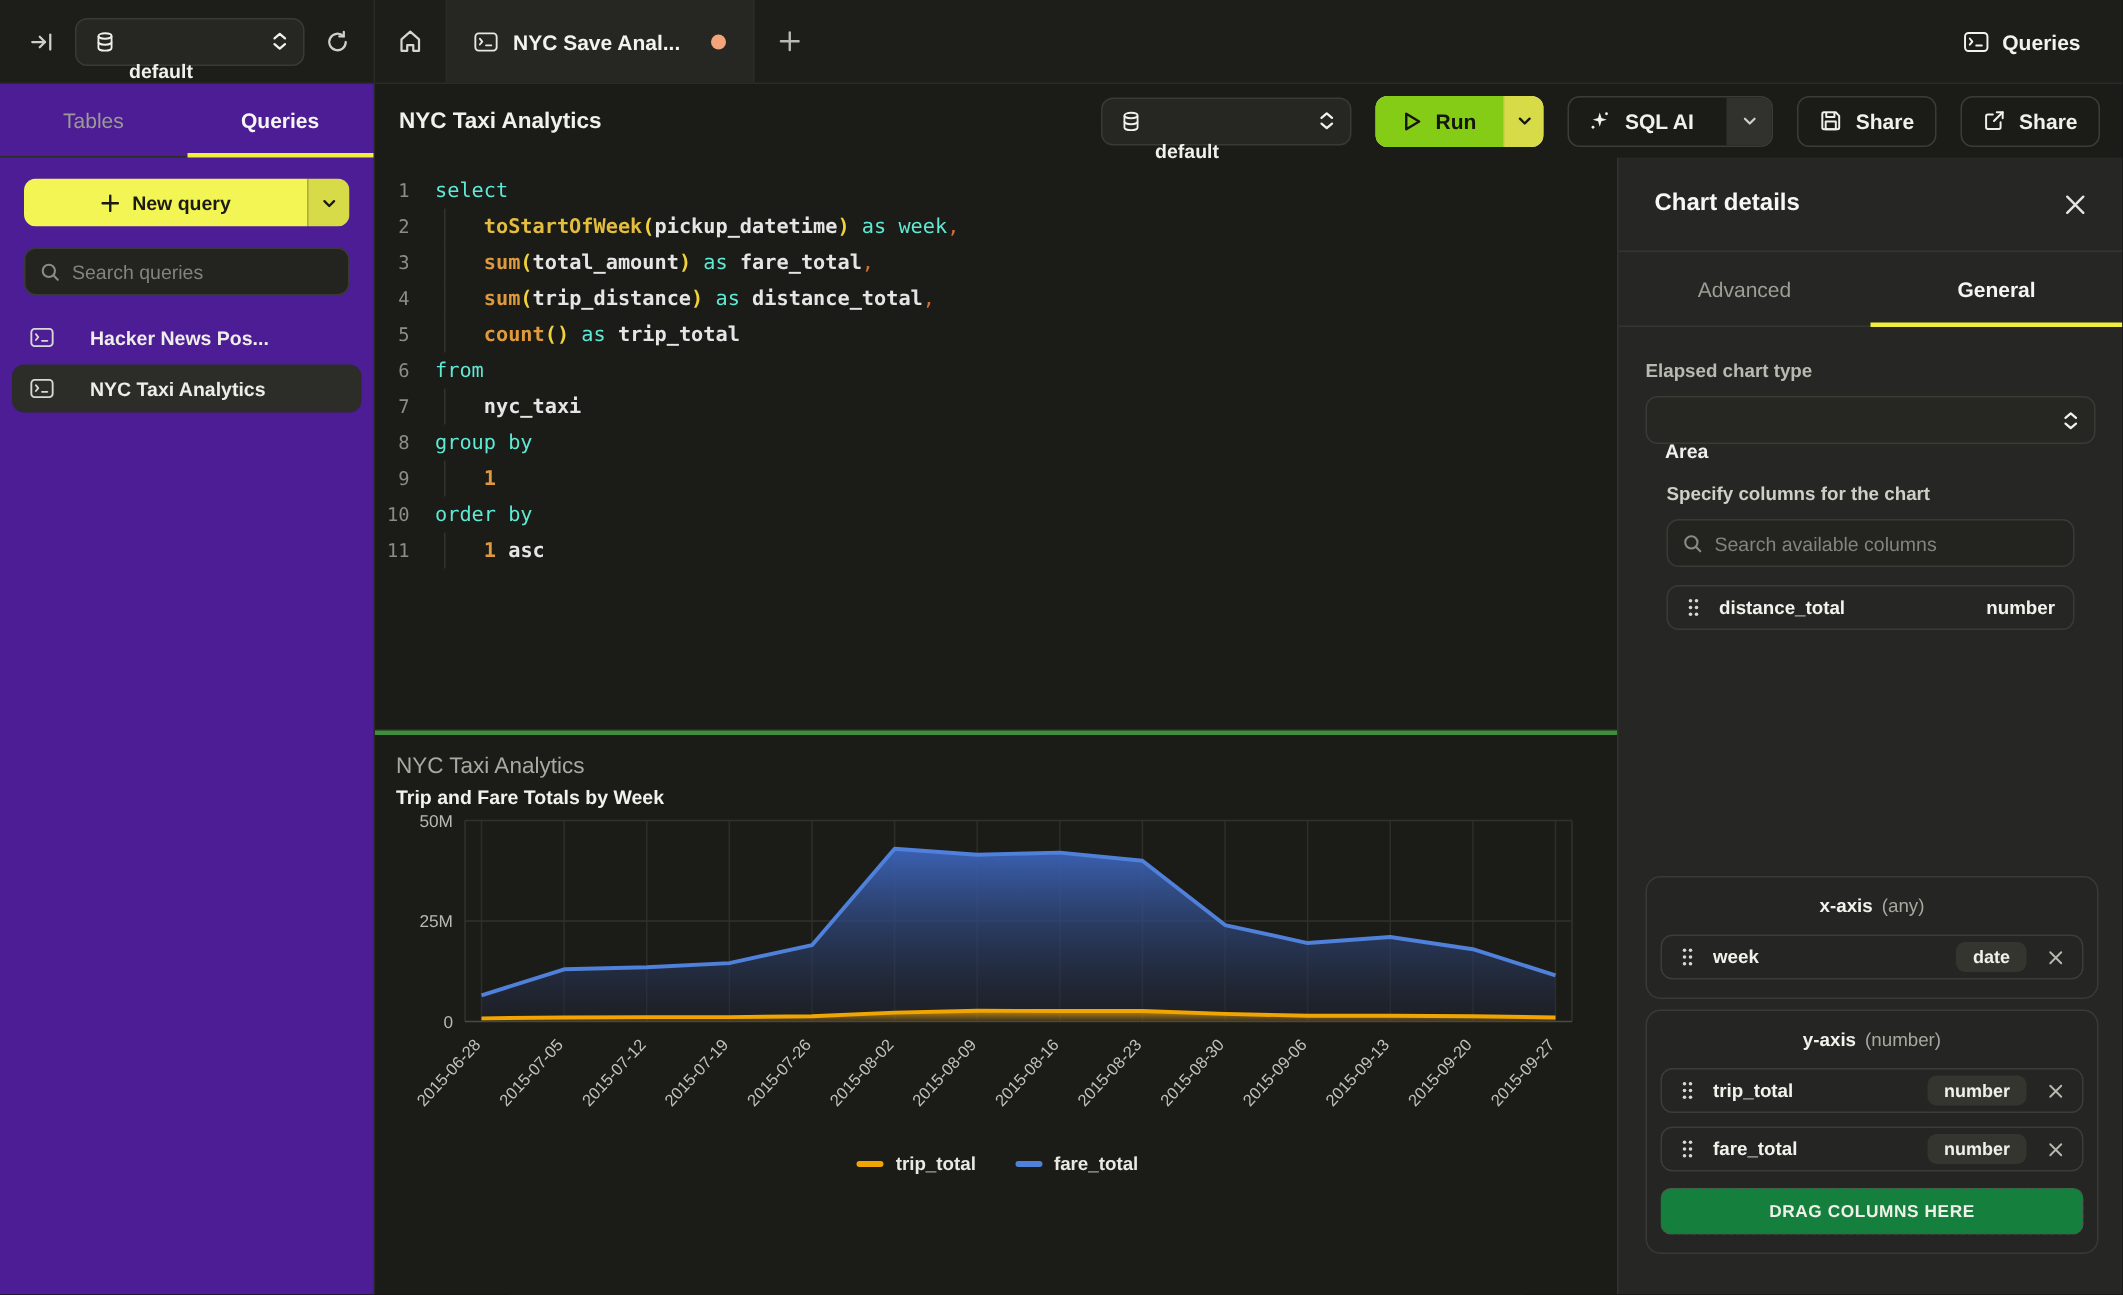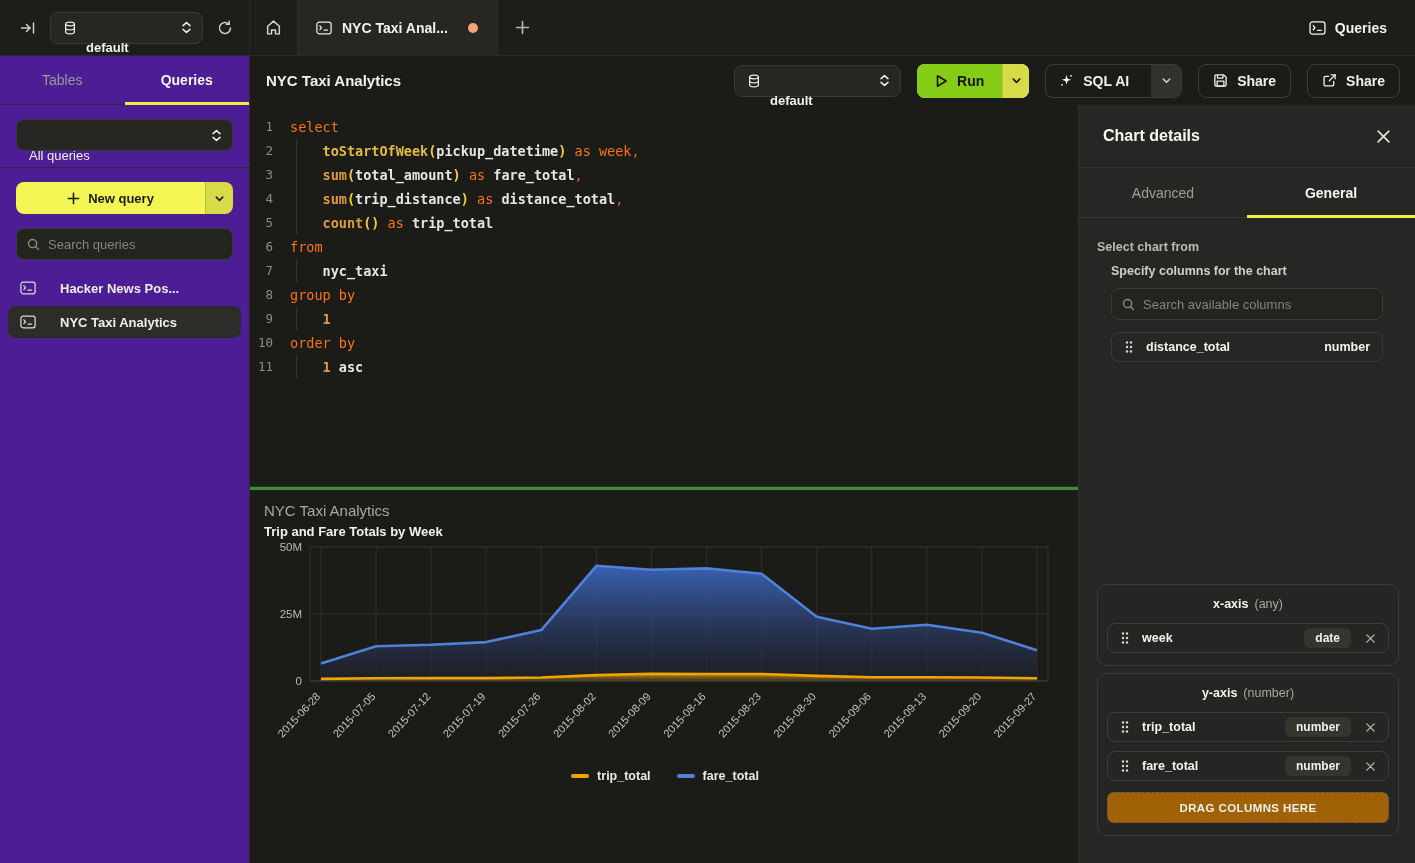--- a/index.html
+++ b/index.html
@@ -64,21 +64,21 @@
 
   .content-row { flex:1; display:flex; min-height:0; }
   .editor-pane { width:828px; flex:0 0 auto; display:flex; flex-direction:column; min-height:0; }
 
   
   .editor { height:382px; flex:0 0 auto; padding-top:10px; font-family:"DejaVu Sans Mono", monospace; font-size:13.5px; overflow:hidden; border-bottom:1px solid #2b2b27; }
   .code-line { display:flex; height:24px; line-height:24px; position:relative; }
   .code-line .ln { width:40px; flex:0 0 auto; text-align:right; padding-right:17px; color:#8d8d85; font-size:12.5px; }
   .code-line .code { white-space:pre; }
   .code-line.ind .guide { position:absolute; left:46px; top:0; bottom:0; width:1px; background:#33332e; }
-  .tk-kw { color:#f97316; }
+  .tk-kw { color:#5eead4; }
   .tk-fn { color:#e2bd3e; font-weight:bold; }
   .tk-fn2 { color:#e09a3e; font-weight:bold; }
   .tk-pr { color:#f0d23c; font-weight:bold; }
   .tk-id { color:#e5e5e5; font-weight:bold; }
   .tk-cm { color:#cf6e35; }
   .tk-nm { color:#e09a3e; font-weight:bold; }
 
   
   .results-bar { height:44px; flex:0 0 auto; display:flex; align-items:center; gap:20px; padding:0 14px; }
   .results-search { width:236px; height:30px; }
@@ -119,21 +119,21 @@
 
   .axis-zone { position:absolute; left:18px; right:16px; bottom:27px; display:flex; flex-direction:column; gap:7px; }
   .axis-box { border:1px solid #3a3a35; border-radius:10px; background:#252523; padding:10px 9px 12px; }
   .axis-box-title { text-align:center; font-size:12.5px; margin:2px 0 12px; color:#f2f2ed; font-weight:700; }
   .axis-box-title .hint { color:#a8a8a0; font-weight:400; margin-left:6px; }
   .axis-rows { display:flex; flex-direction:column; gap:9px; }
   .field-row { display:flex; align-items:center; gap:12px; height:30px; border:1px solid #3d3d38; border-radius:8px; padding:0 10px 0 12px; background:#252523; }
   .field-row .fname { flex:1; font-size:12.5px; font-weight:700; color:#f2f2ed; }
   .type-pill { background:#353530; border-radius:6px; padding:3px 11px; font-size:12px; font-weight:700; color:#f0f0ea; }
   .remove-btn { background:none; border:none; color:#b9b9b2; cursor:pointer; display:flex; padding:2px; }
-  .drop-target { margin-top:11px; border:1px dashed #55554f; border-radius:7px; height:31px; display:flex; align-items:center; justify-content:center; font-size:11.5px; font-weight:700; letter-spacing:.4px; color:#f0f0ea; background:#a16207; }
+  .drop-target { margin-top:11px; border:1px dashed #55554f; border-radius:7px; height:31px; display:flex; align-items:center; justify-content:center; font-size:11.5px; font-weight:700; letter-spacing:.4px; color:#f0f0ea; background:#15803d; }
 </style>
 </head>
 <body>
 
 <div class="topbar">
   <div class="topbar-left">
     <button class="icon-btn" title="">
       <svg width="16" height="16" viewBox="0 0 16 16" fill="none" stroke="currentColor" stroke-width="1.5" stroke-linecap="round" stroke-linejoin="round">
           <path d="M1.5 8h8.5"></path>
           <path d="M6.5 4.5 10 8l-3.5 3.5"></path>
@@ -170,21 +170,21 @@
         </svg>
     </div>
     <div class="tab">
       <span class="qicon" style="color:#e8e8e2;display:flex;">
         <svg width="16" height="14" viewBox="0 0 18 15" fill="none" stroke="currentColor" stroke-width="1.4" stroke-linecap="round" stroke-linejoin="round">
             <rect x="1" y="1" width="16" height="13" rx="2.5"></rect>
             <path d="m4.4 5 1.8 2.2L4.4 9.4"></path>
             <path d="M9 10h4"></path>
           </svg>
       </span>
-      <span class="tab-title">NYC Taxi Anal...</span>
+      <span class="tab-title">NYC Save Anal...</span>
       <span class="dirty-dot"></span>
     </div>
     <div class="newtab-btn">
       <svg width="15" height="15" viewBox="0 0 14 14" fill="none" stroke="currentColor" stroke-width="1.5" stroke-linecap="round">
           <path d="M7 1.5v11M1.5 7h11"></path>
         </svg>
     </div>
   </div>
   <div class="topbar-right">
     <div class="queries-link">
@@ -199,31 +199,20 @@
     </div>
   </div>
 </div>
 
 <div class="app-row">
 
   <div class="sidebar">
     <div class="side-tabs">
       <div class="side-tab">Tables</div>
       <div class="side-tab active">Queries</div>
-    </div>
-    <div class="side-filter">
-      <div class="select-box">
-        <span class="grow">All queries</span>
-        <span>
-            <svg width="11" height="13" viewBox="0 0 11 13" fill="none" stroke="currentColor" stroke-width="1.5" stroke-linecap="round" stroke-linejoin="round">
-              <path d="m2 4.6 3.5-3 3.5 3"></path>
-              <path d="m2 8.4 3.5 3 3.5-3"></path>
-            </svg>
-          </span>
-      </div>
     </div>
     <div class="side-actions">
       <button class="newquery-btn">
         <span class="newquery-main">
           <span style="display:flex;">
               <svg width="13" height="13" viewBox="0 0 14 14" fill="none" stroke="currentColor" stroke-width="1.7" stroke-linecap="round">
                 <path d="M7 1.5v11M1.5 7h11"></path>
               </svg>
             </span>
           <span>New query</span>
@@ -480,21 +469,30 @@
             <svg width="15" height="15" viewBox="0 0 14 14" fill="none" stroke="currentColor" stroke-width="1.5" stroke-linecap="round">
                 <path d="m2 2 10 10M12 2 2 12"></path>
               </svg>
           </button>
         </div>
         <div class="panel-tabs">
           <div class="panel-tab">Advanced</div>
           <div class="panel-tab active">General</div>
         </div>
         <div class="panel-body">
-          <div class="field-label">Select chart from</div>
+          <div class="field-label">Elapsed chart type</div>
+          <div class="select-box panel-select">
+            <span class="grow">Area</span>
+            <span>
+                <svg width="11" height="13" viewBox="0 0 11 13" fill="none" stroke="currentColor" stroke-width="1.5" stroke-linecap="round" stroke-linejoin="round">
+                  <path d="m2 4.6 3.5-3 3.5 3"></path>
+                  <path d="m2 8.4 3.5 3 3.5-3"></path>
+                </svg>
+              </span>
+          </div>
 
           <div class="field-label cols-label" style="margin-left:14px;">Specify columns for the chart</div>
           <div class="search-input cols-search">
             <span style="display:flex;">
                 <svg width="13" height="13" viewBox="0 0 14 14" fill="none" stroke="currentColor" stroke-width="1.5" stroke-linecap="round">
                   <circle cx="6" cy="6" r="4.4"></circle>
                   <path d="m9.4 9.4 3 3"></path>
                 </svg>
               </span>
             <input type="text" placeholder="Search available columns" style="">

